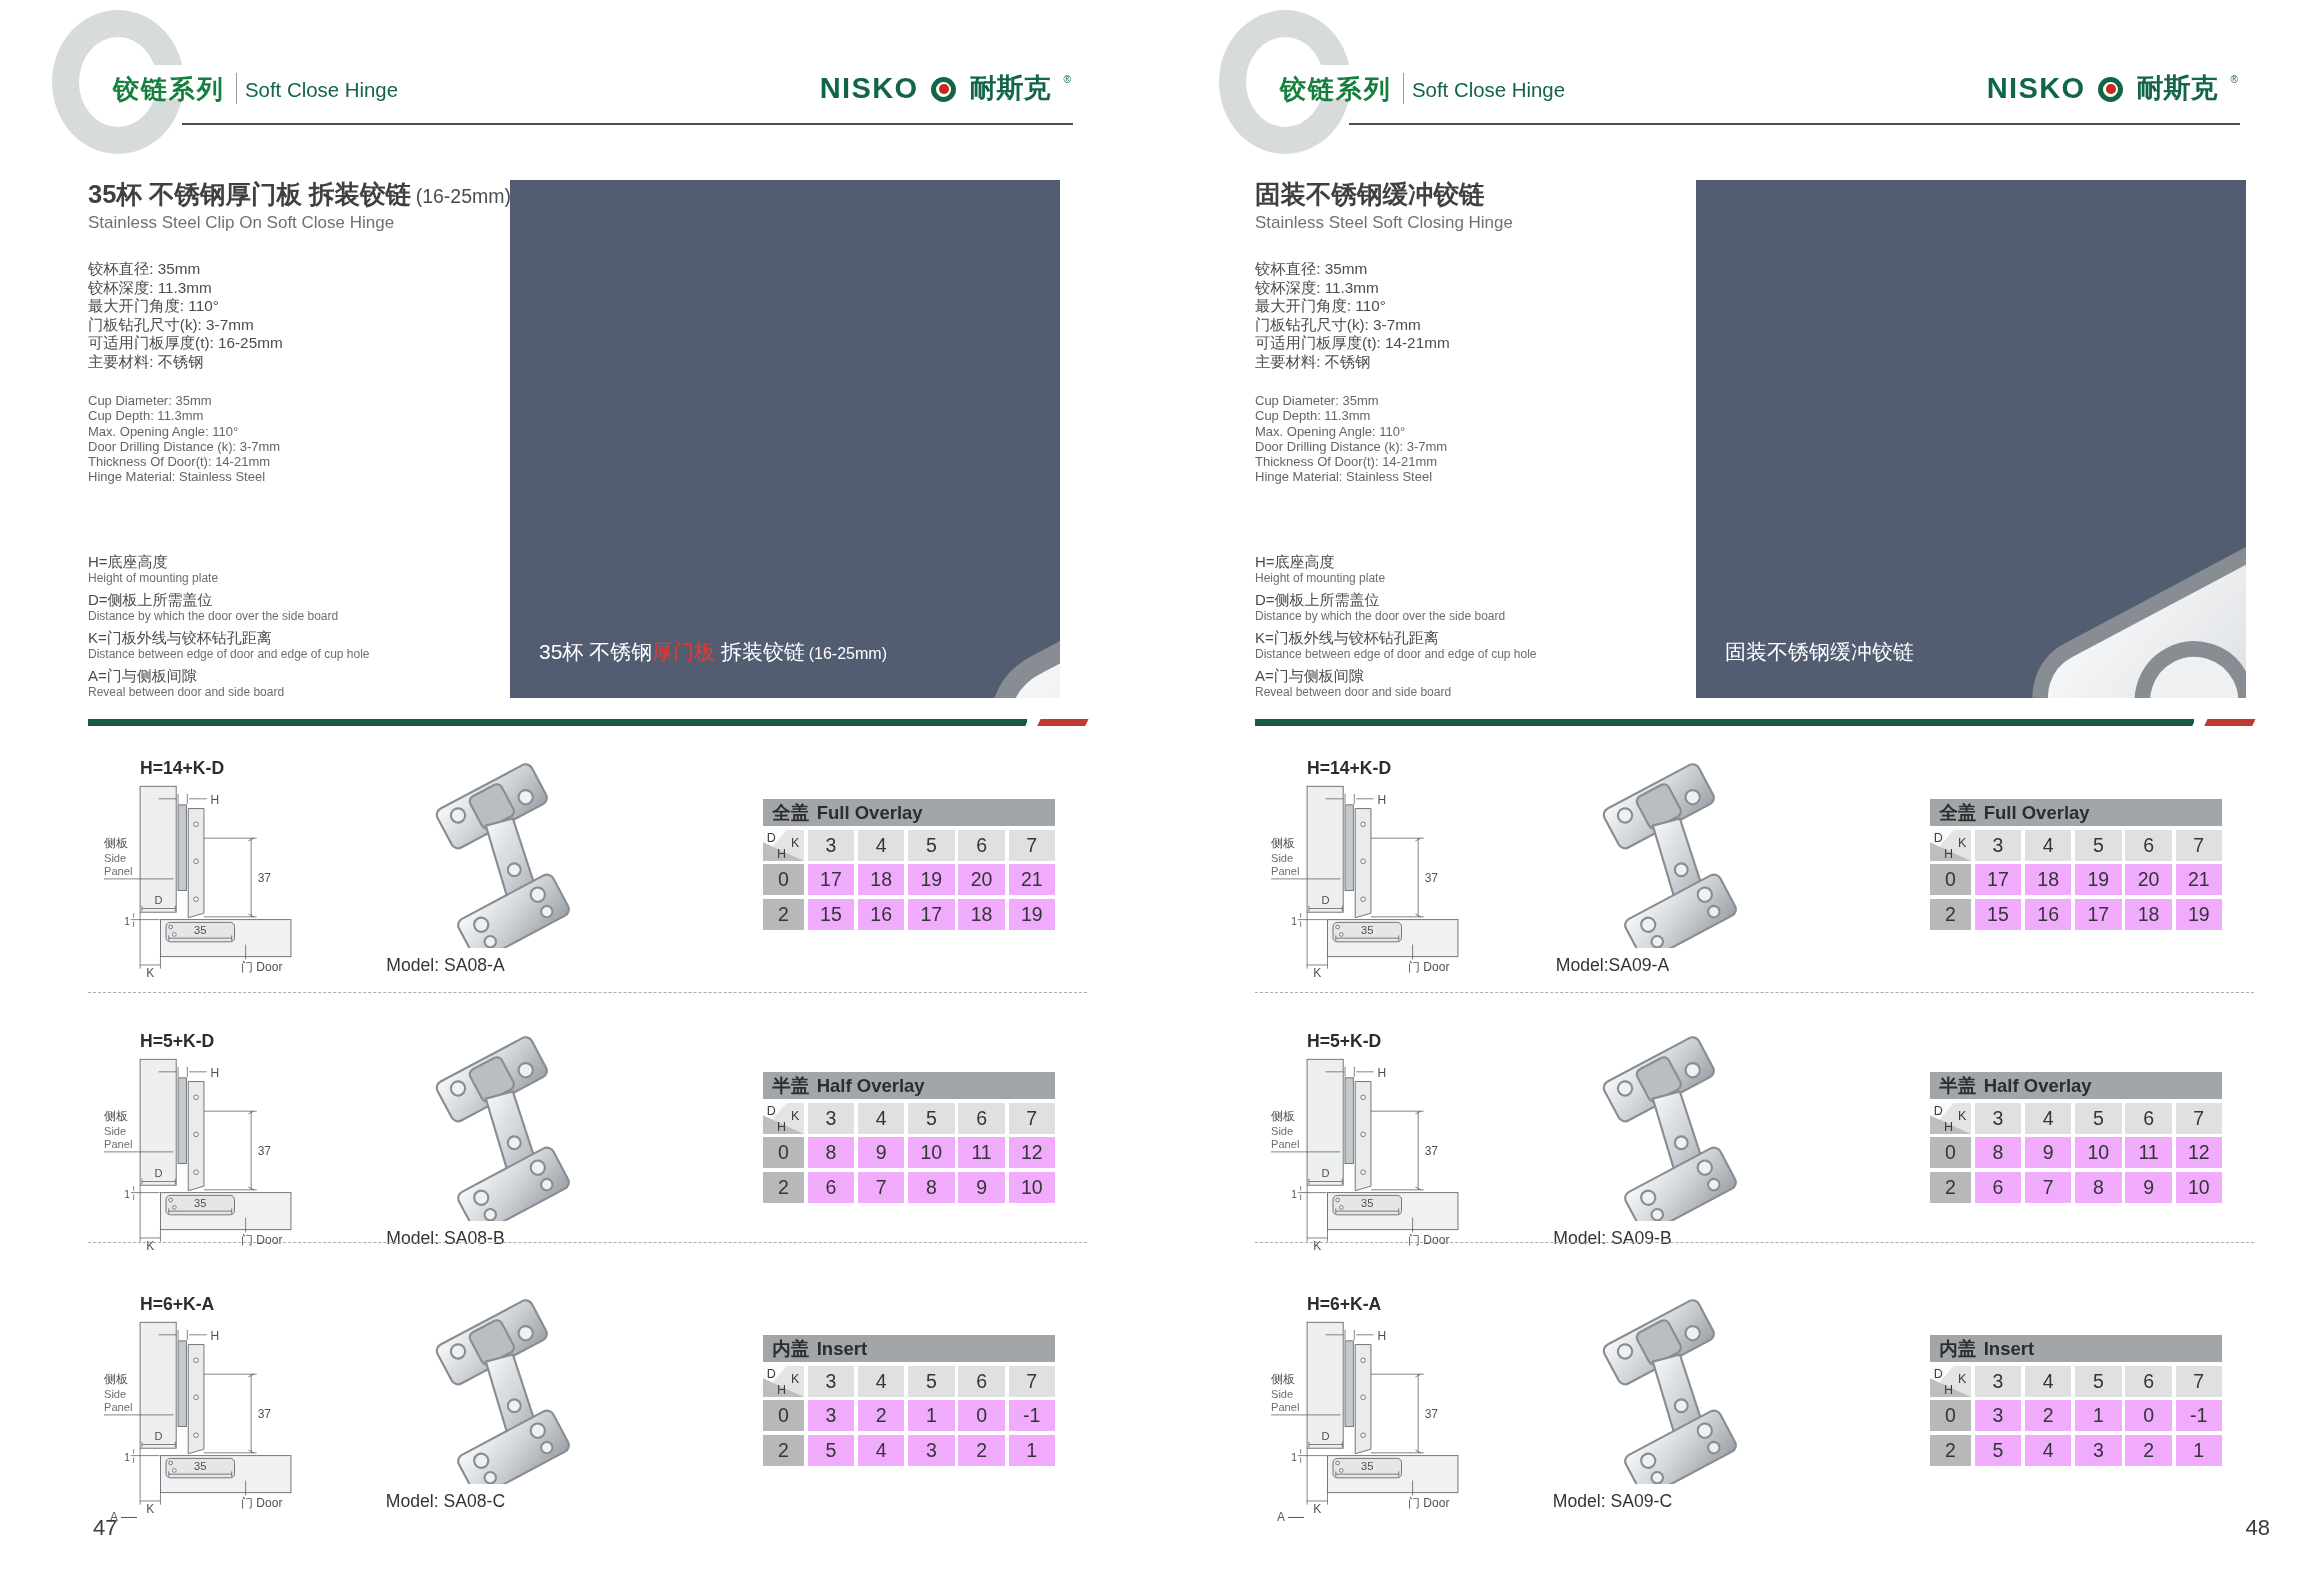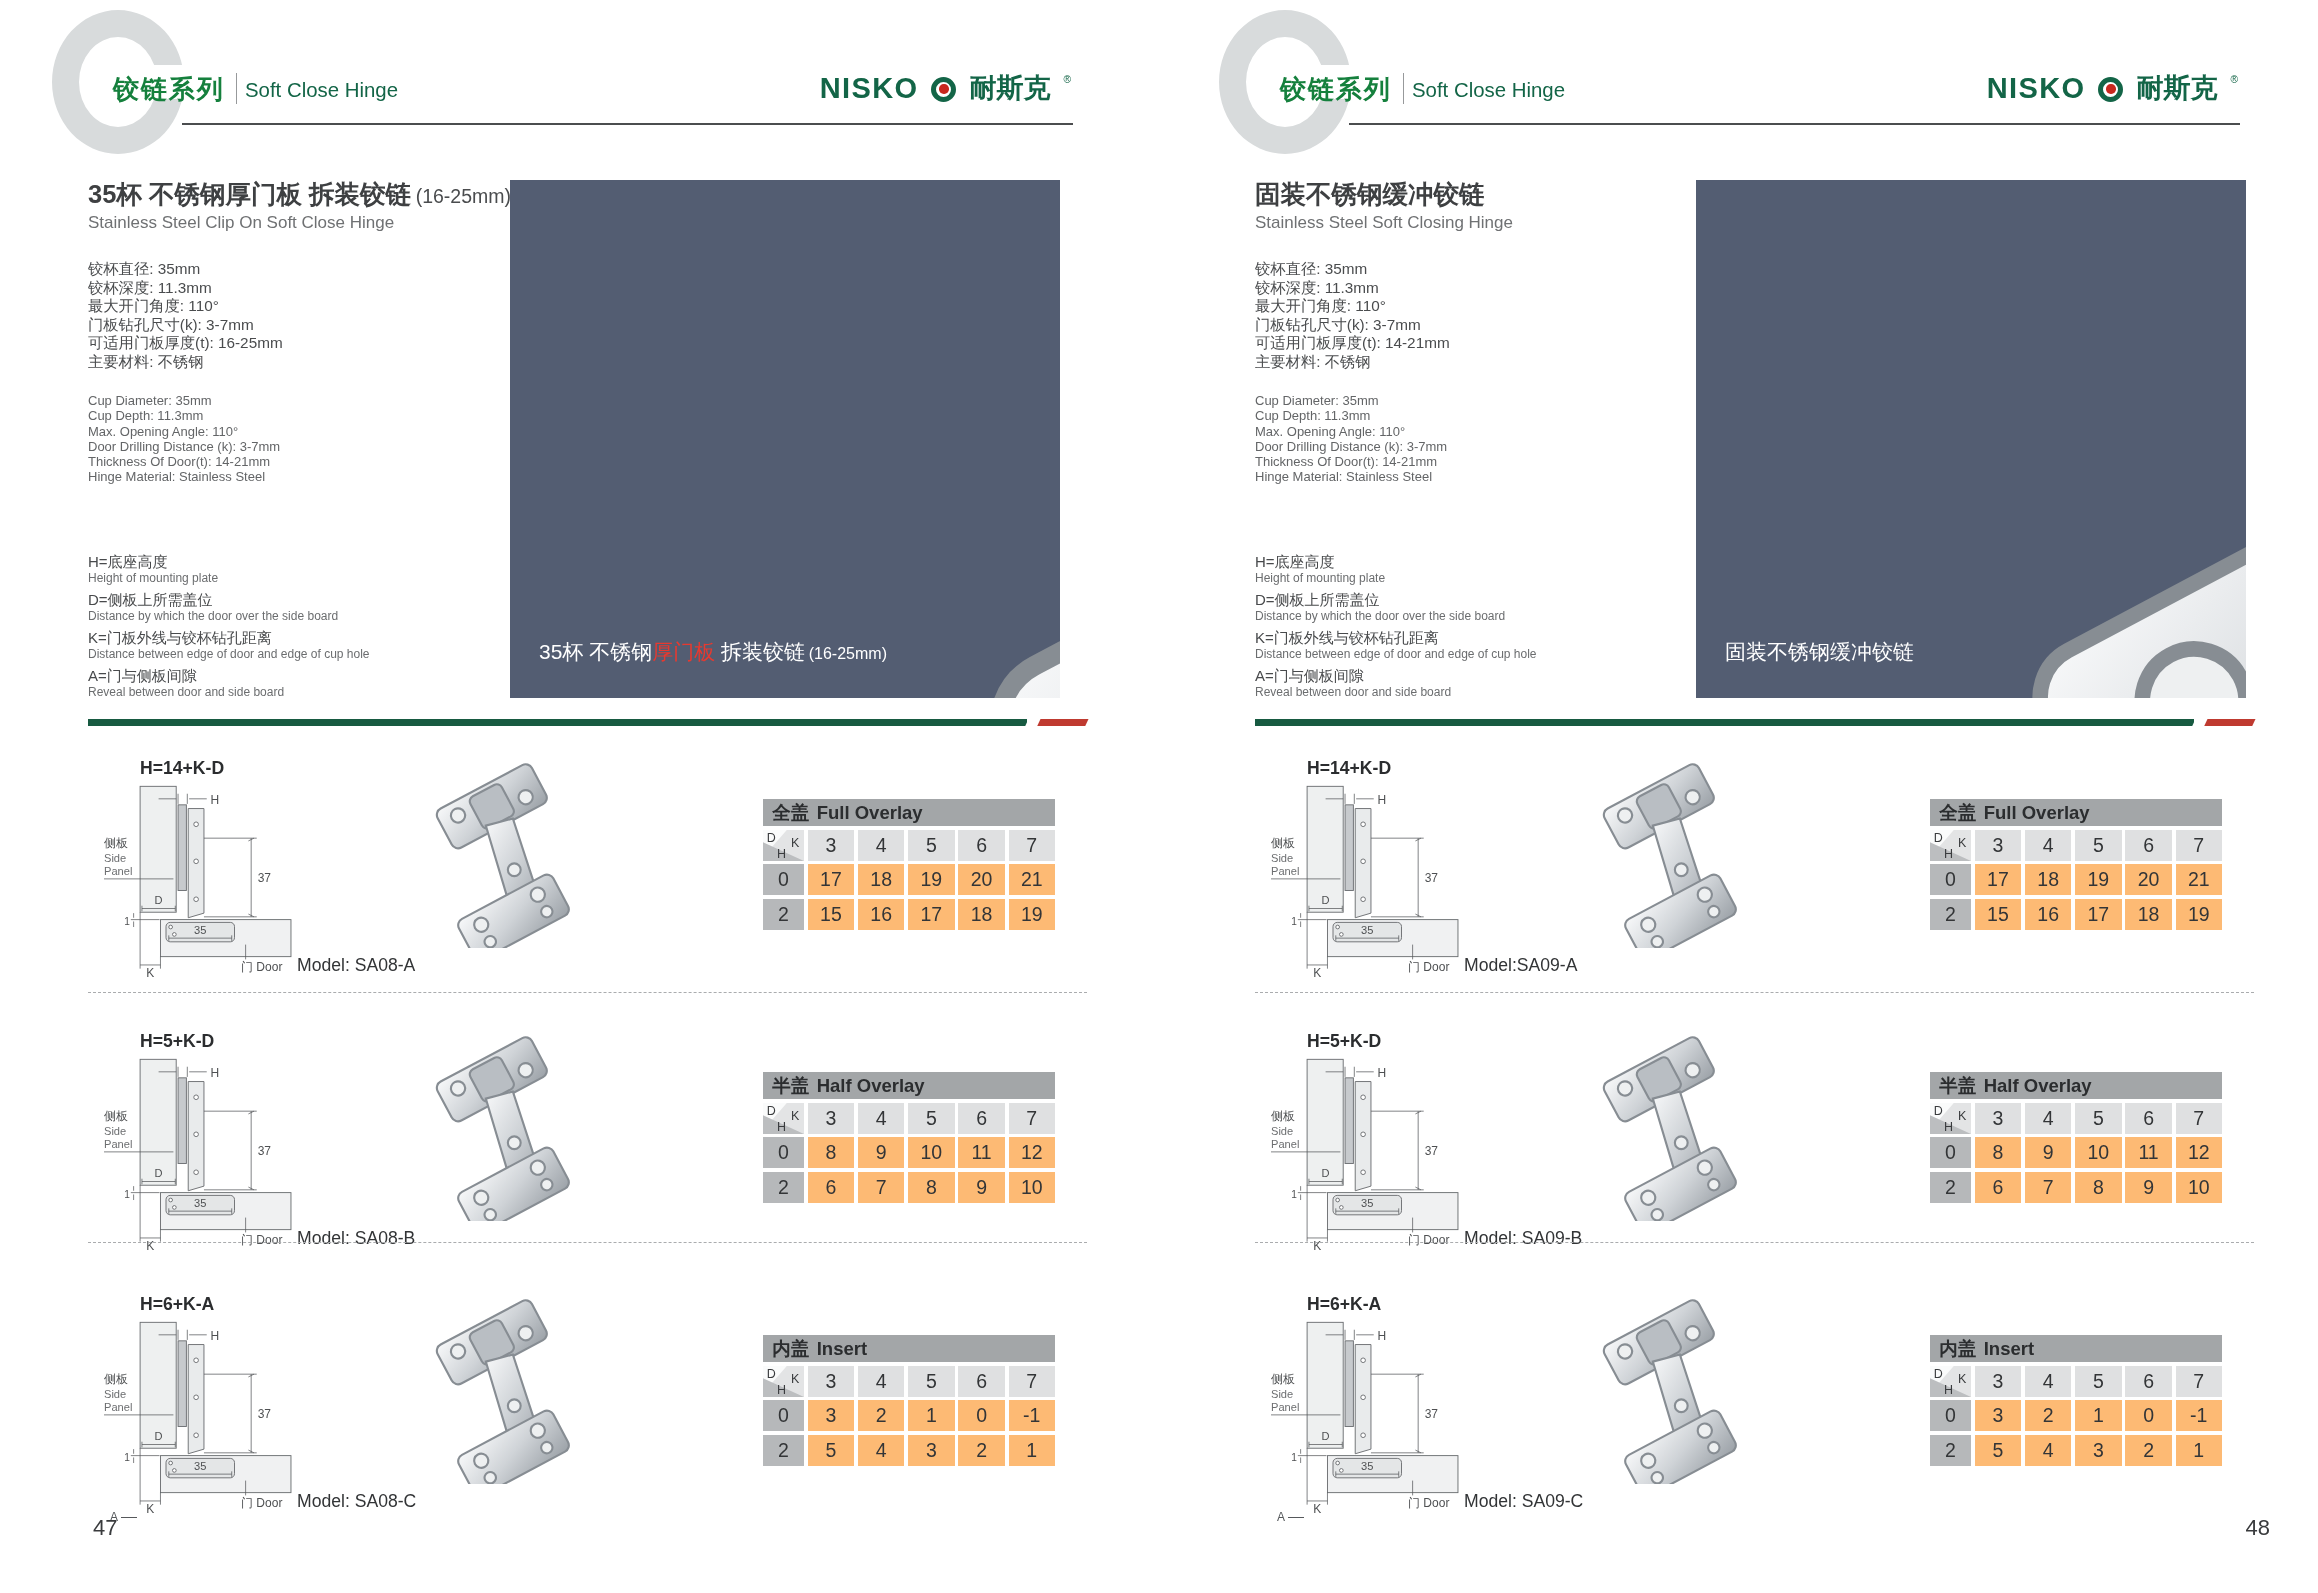--- a/index.html
+++ b/index.html
@@ -56,41 +56,41 @@
 
   
   .sec{position:absolute;left:88px;width:992px;height:250px;}
   .sec-0{top:757px;} .sec-1{top:1030px;} .sec-2{top:1293px;}
   .formula{position:absolute;left:52px;top:0.9px;font-size:17.6px;font-weight:bold;color:#2b2d2f;}
   .diagram{position:absolute;left:16px;top:21px;width:199px;height:199px;}
   .adim{display:none;position:absolute;left:22px;top:217px;font-size:12px;color:#55585b;align-items:center;gap:2.8px;}
   .sec.show-a .adim{display:flex;}
   .adim .a-line{width:16px;height:0;border-top:0.9px solid #55585b;}
   .sec-photo{position:absolute;left:306px;top:5.6px;width:195px;height:185px;}
-  .model{position:absolute;left:209px;top:198px;width:297px;text-align:left;font-size:17.6px;color:#323436;}
+  .model{position:absolute;left:209px;top:198px;width:297px;text-align:center;font-size:17.6px;color:#323436;}
   .dash{position:absolute;left:88px;right:79px;border-top:1.4px dashed #aaacae;}
   .dash-1{top:992px;} .dash-2{top:1242px;}
   .pageno{position:absolute;left:93px;top:1508px;font-size:22px;color:#393b3d;margin-top:7px;}
   .page-1 .pageno{left:auto;right:63px;}
 
   
   .tbl-slot{position:absolute;left:675px;top:42px;width:292px;text-align:center;}
   .tbl-title{height:27px;background:#a3a6a8;color:#2b2d2f;font-size:18.5px;font-weight:bold;
              display:flex;align-items:center;padding-left:9.3px;gap:7.4px;}
   .tbl-row{display:flex;gap:3.7px;margin-top:3.7px;}
   .cell{height:31px;display:flex;align-items:center;justify-content:center;font-size:19.5px;color:#333537;}
   .corner{width:41px;position:relative;}
   .corner svg{position:absolute;inset:0;width:100%;height:100%;}
   .corner span{position:absolute;font-size:12.5px;color:#3a3c3e;}
   .ck-d{left:3.7px;top:0.9px;}
   .ck-k{right:4.6px;top:6.5px;}
   .ck-h{left:14px;bottom:0px;}
   .khead{flex:1;background:#dfe0e1;}
   .rhead{width:41px;background:#b6b8ba;}
-  .val{flex:1;background:#fdba74;}
+  .val{flex:1;background:#f0abfc;}
 
   
   .dln{stroke:#6a6d70;stroke-width:2;}
   .dim{stroke:#55585b;stroke-width:1.6;}
   .dtxt{font-family:"Liberation Sans","DejaVu Sans",sans-serif;fill:#4e5052;}
 </style>
 </head>
 <body>
 
 <svg style="position:absolute;width:0;height:0" aria-hidden="true">

